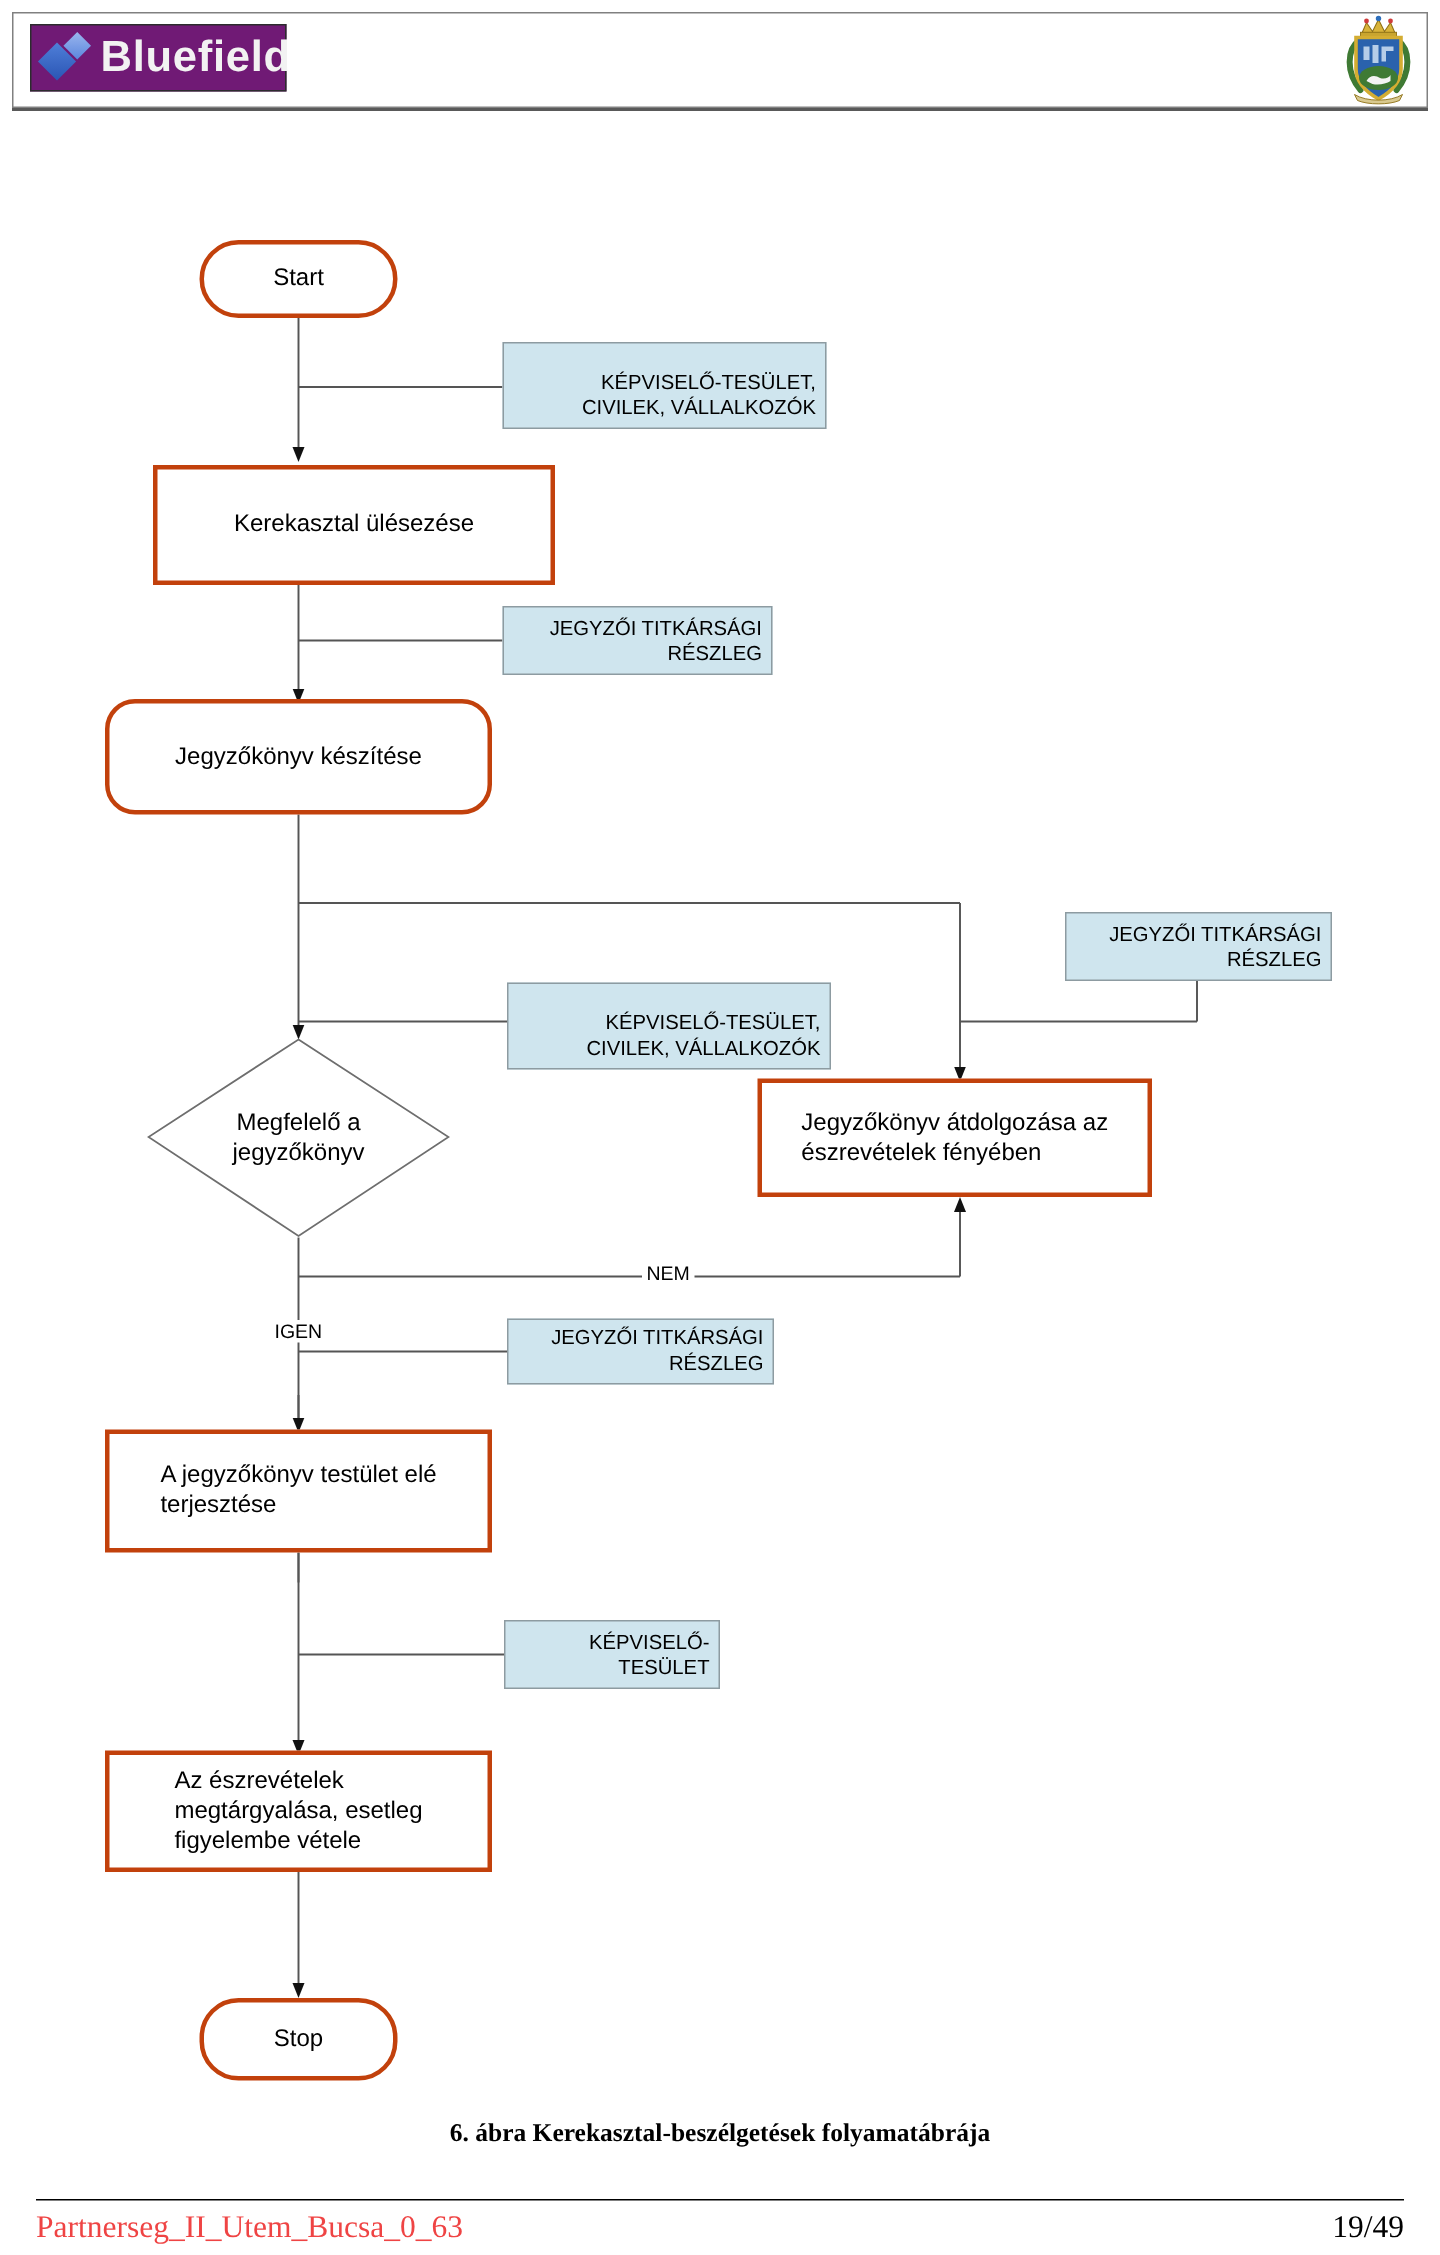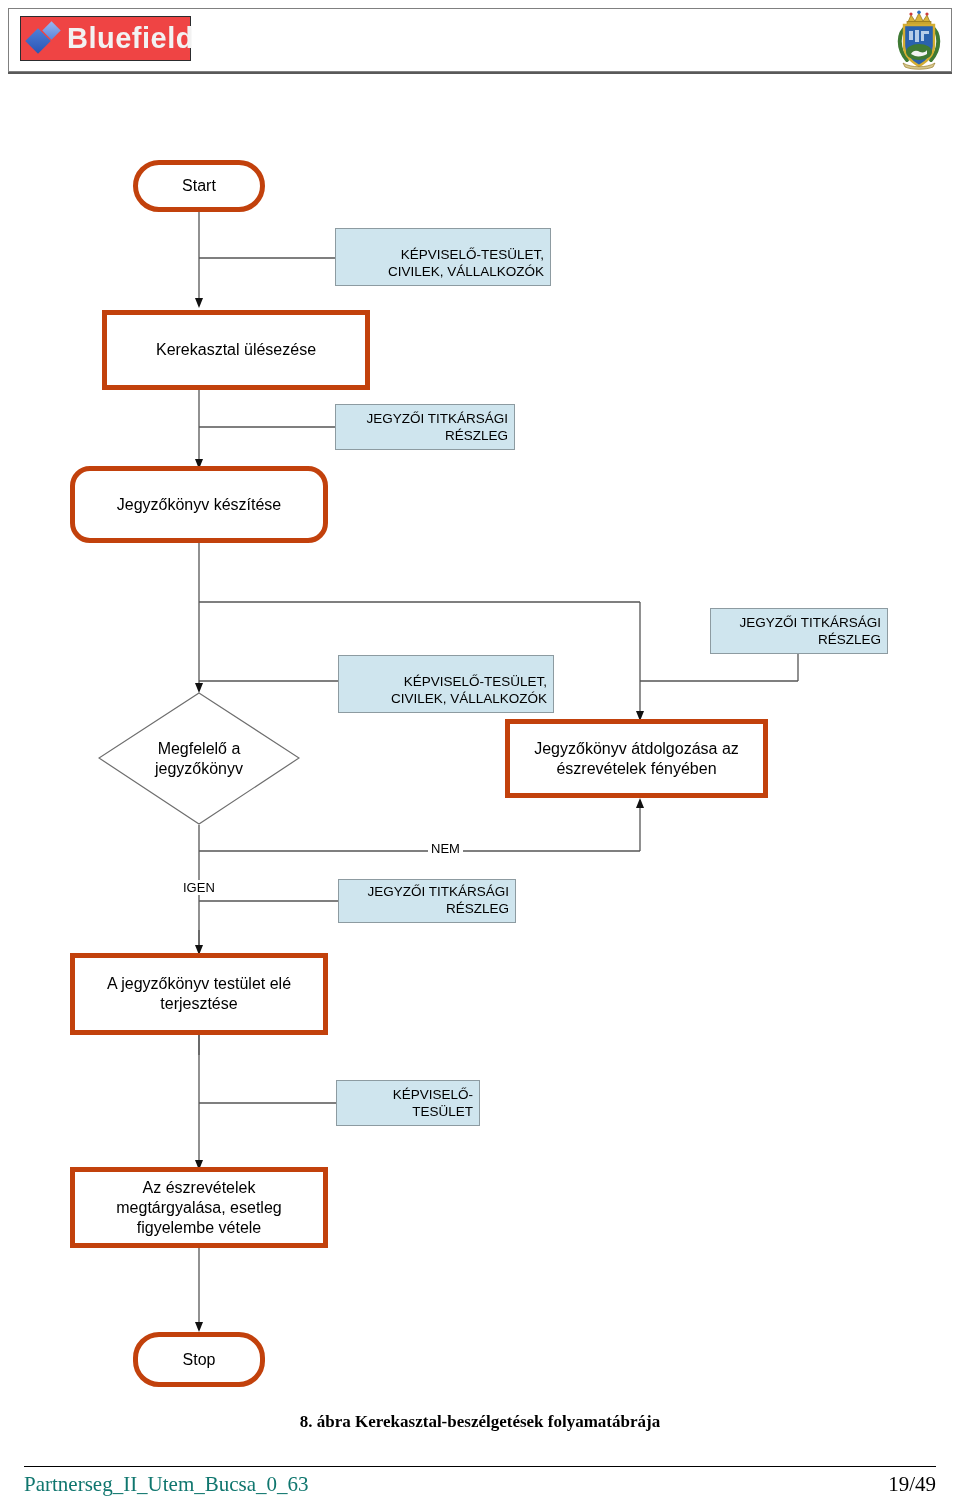--- a/index.html
+++ b/index.html
@@ -34,21 +34,21 @@
     width: 944px;
     height: 2px;
     background: #595959;
   }
   #logo-box {
     position: absolute;
     left: 20px;
     top: 16px;
     width: 171px;
     height: 45px;
-    background: #ef4444;
+    background: #701a75;
     border: 1px solid #2c2c2e;
     box-sizing: border-box;
     display: flex;
     align-items: center;
     padding-left: 6px;
   }
   #logo-diamonds {
     position: relative;
     width: 38px;
     height: 34px;
@@ -92,23 +92,23 @@
     position: absolute;
     left: 0; top: 0;
     width: 960px; height: 1503px;
   }
   .node {
     position: absolute;
     box-sizing: border-box;
     display: flex;
     align-items: center;
     justify-content: center;
-    text-align: center;
+    text-align: left;
     background: #ffffff;
-    border: 5px solid #c2410c;
+    border: 3px solid #c2410c;
     font-size: 16px;
     line-height: 1.25;
     color: #000;
   }
   .terminator {
     border-radius: 26px;
   }
   .annot {
     position: absolute;
     box-sizing: border-box;
@@ -166,21 +166,21 @@
     width: 912px;
     height: 1px;
     background: #000;
   }
   #footer-left {
     position: absolute;
     left: 24px;
     top: 1472px;
     font-family: "Liberation Serif", serif;
     font-size: 21px;
-    color: #0f766e;
+    color: #ef4444;
   }
   #footer-right {
     position: absolute;
     right: 24px;
     top: 1472px;
     font-family: "Liberation Serif", serif;
     font-size: 21px;
     color: #000;
   }
 </style>
@@ -361,16 +361,16 @@
     <span>
       <span style="display:block">KÉPVISELŐ-</span>
       <span style="display:block">TESÜLET</span>
     </span>
   </div>
 
   <div class="edge-label" style="left:428px; top:841px;">NEM</div>
   <div class="edge-label" style="left:180px; top:880px;">IGEN</div>
 </div>
 
-<div id="caption">8. ábra Kerekasztal-beszélgetések folyamatábrája</div>
+<div id="caption">6. ábra Kerekasztal-beszélgetések folyamatábrája</div>
 <div id="footer-rule"></div>
 <div id="footer-left">Partnerseg_II_Utem_Bucsa_0_63</div>
 <div id="footer-right">19/49</div>
 
 </body></html>

